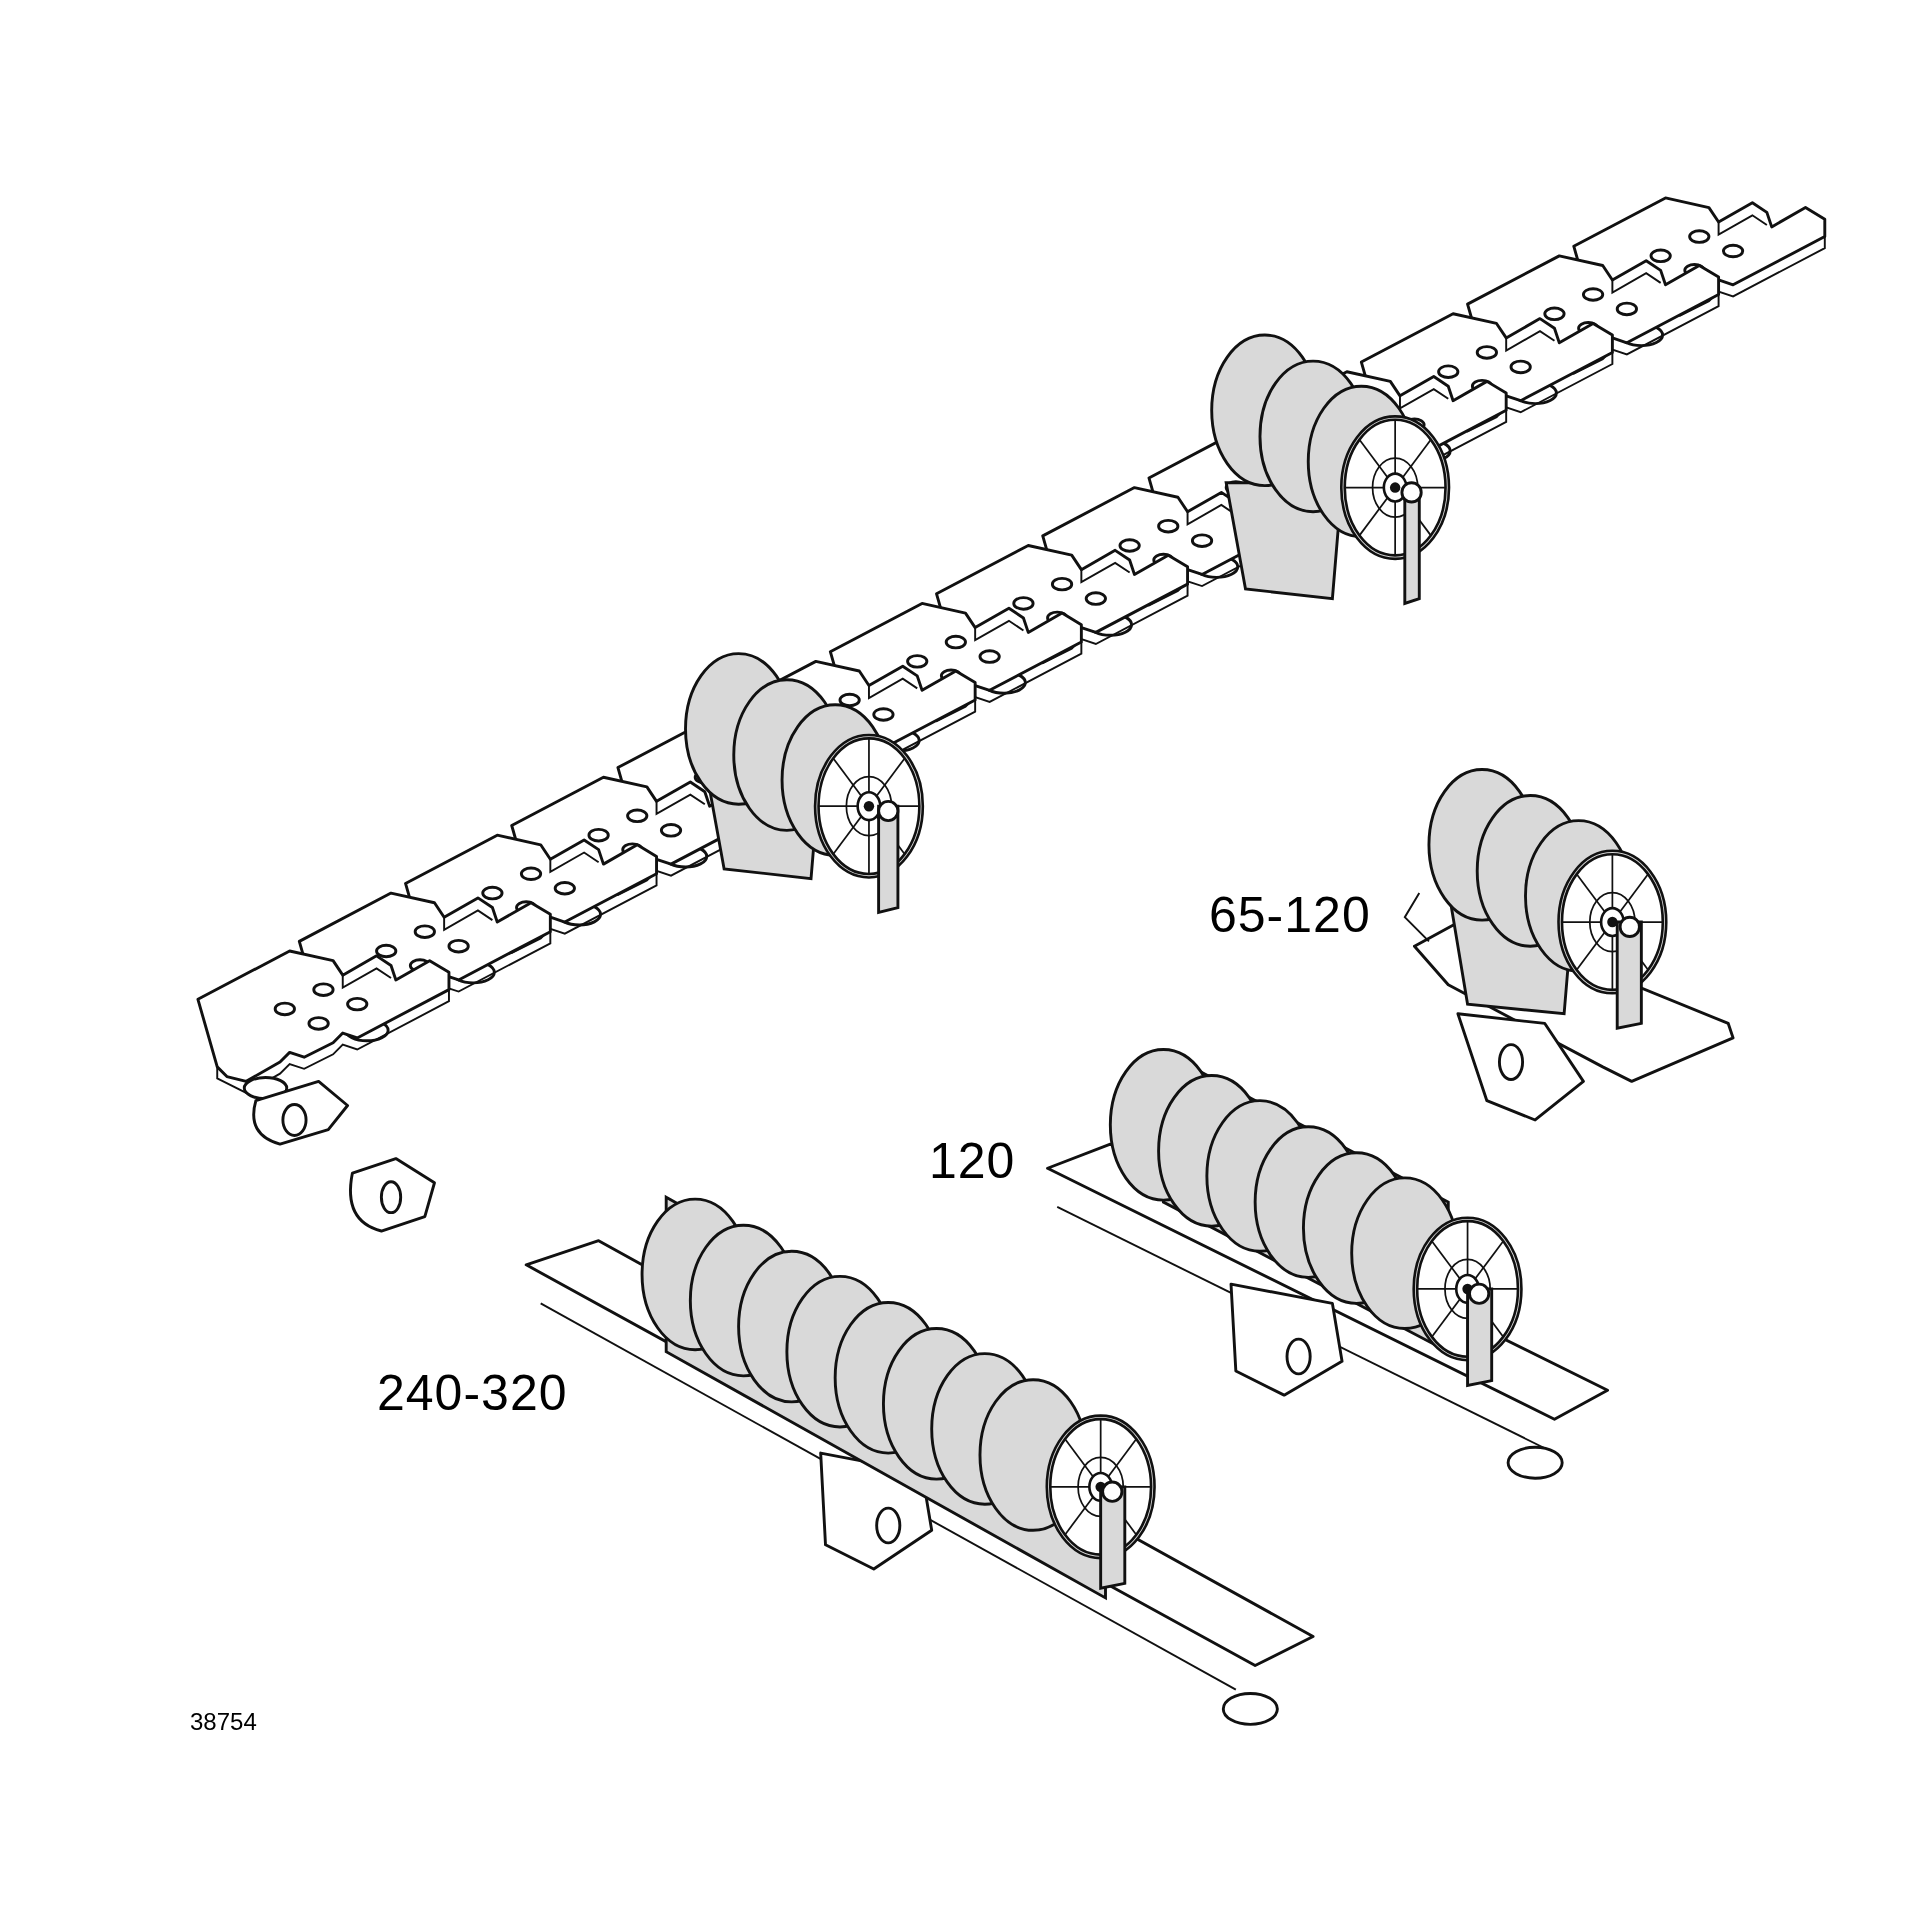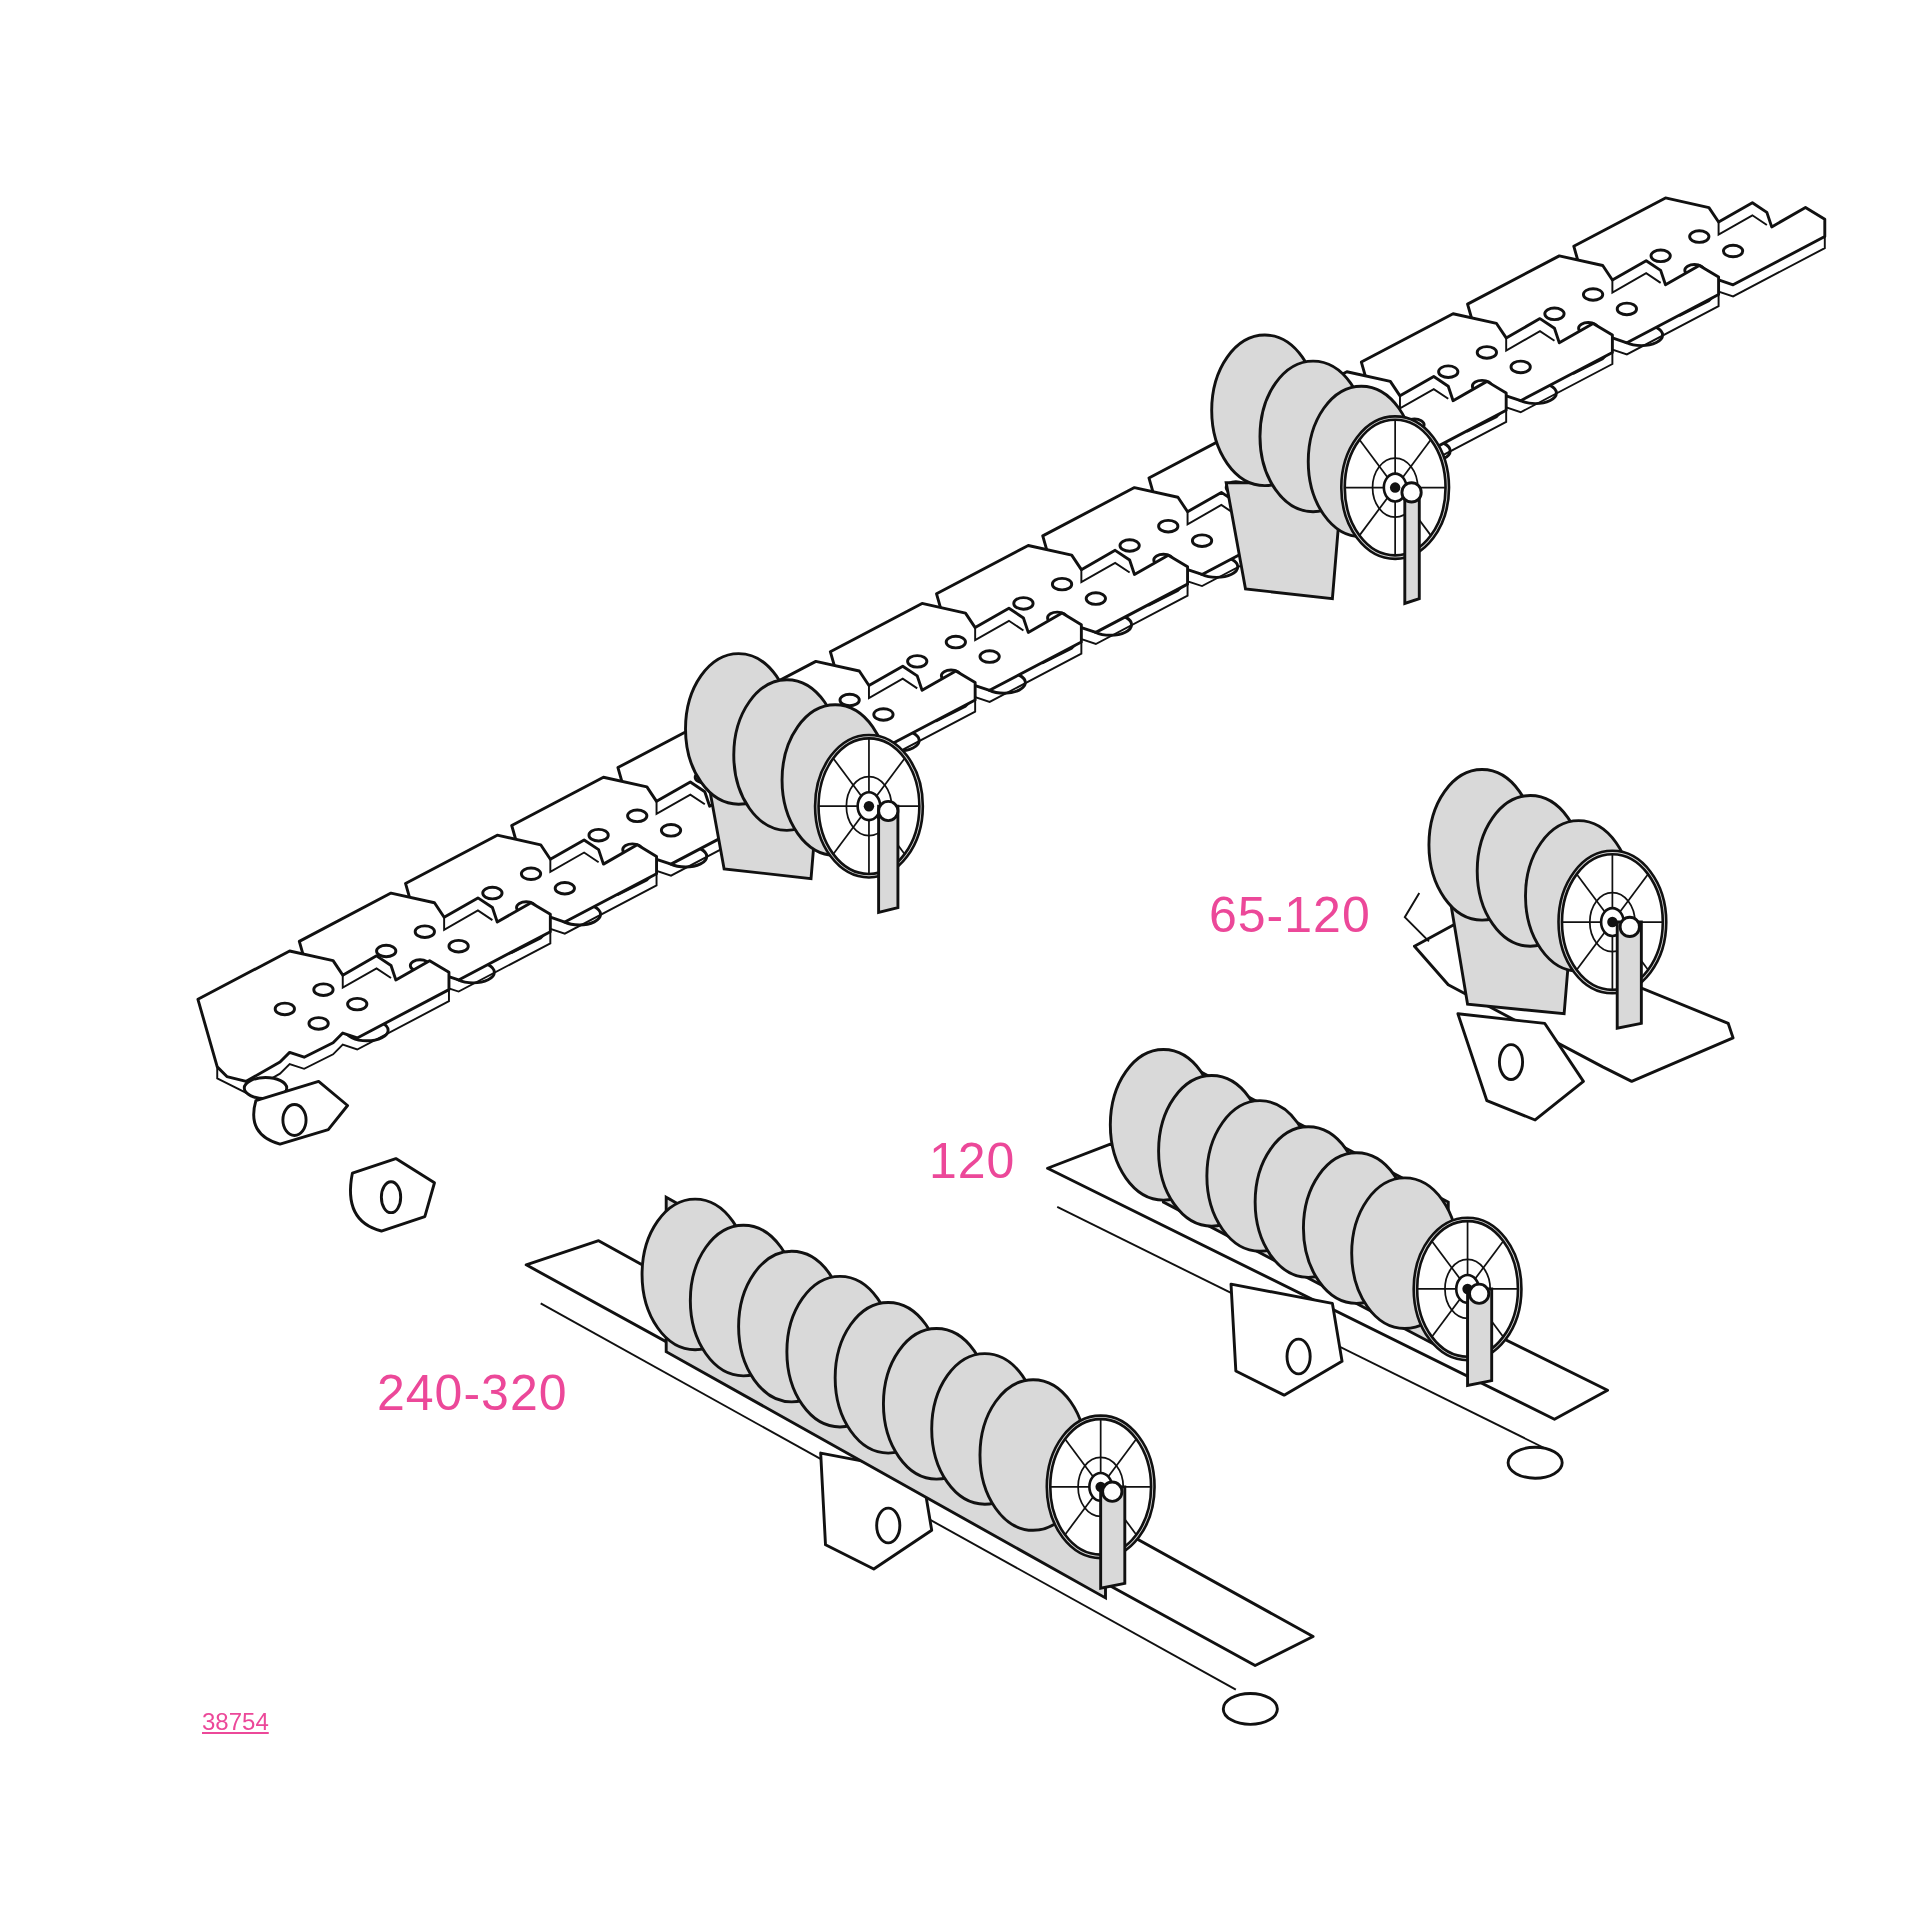--- a/index.html
+++ b/index.html
@@ -1,19 +1,19 @@
 <!DOCTYPE html>
 <html><head>
 <meta charset="utf-8">
 <style>
   html, body { margin: 0; padding: 0; background: #ffffff; }
   body { width: 1931px; height: 1931px; position: relative; overflow: hidden;
          font-family: "Liberation Sans", sans-serif; }
   #canvas { position: absolute; left: 0; top: 0; width: 1931px; height: 1931px; }
-  .lbl { position: absolute; color: #ec4899; font-family: "Liberation Sans", sans-serif;
+  .lbl { position: absolute; color: #000000; font-family: "Liberation Sans", sans-serif;
          white-space: nowrap; line-height: 1; }
   .lbl-big { font-size: 50px; letter-spacing: 1px; }
   .lbl-fig { font-size: 24px; }
   svg .ln { stroke: #111; stroke-width: 3; fill: #fff; stroke-linejoin: round; stroke-linecap: round; }
   svg .ln-thin { stroke: #111; stroke-width: 2; fill: none; }
   svg .roll { fill: #d9d9d9; stroke: #111; stroke-width: 3; }
   svg .hub { fill: #fff; stroke: #111; stroke-width: 3; }
   svg .brk { fill: #d9d9d9; stroke: #111; stroke-width: 3; }
 </style>
 </head>
@@ -139,14 +139,14 @@
     <path class="brk" d="M1140,1540 L1165,1540 L1165,1640 L1140,1645 Z"></path>
     <circle cx="1152" cy="1545" r="10" fill="#fff" stroke="#111" stroke-width="3"></circle>
   </g>
 
   <path class="ln-thin" d="M1470,925 L1455,950 L1480,975"></path>
 </svg>
 
 <div class="lbl lbl-big" style="left:1209px; top:890px;">65-120</div>
 <div class="lbl lbl-big" style="left:929px; top:1136px;">120</div>
 <div class="lbl lbl-big" style="left:377px; top:1368px;">240-320</div>
-<div class="lbl lbl-fig" style="left:202px; top:1710px;text-decoration:underline;">38754</div>
+<div class="lbl lbl-fig" style="left:190px; top:1710px;">38754</div>
 
 
 </body></html>

